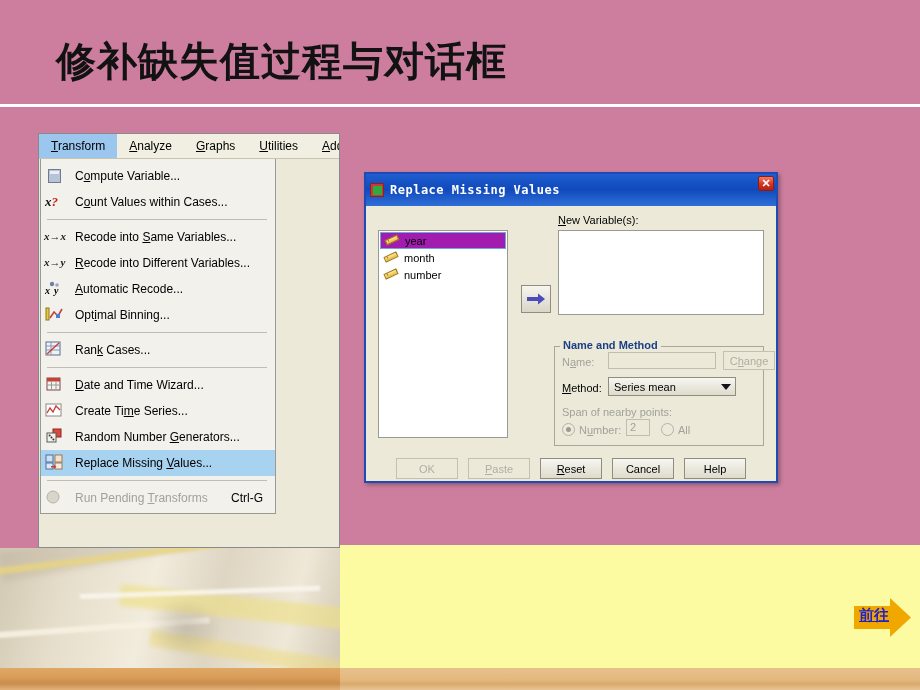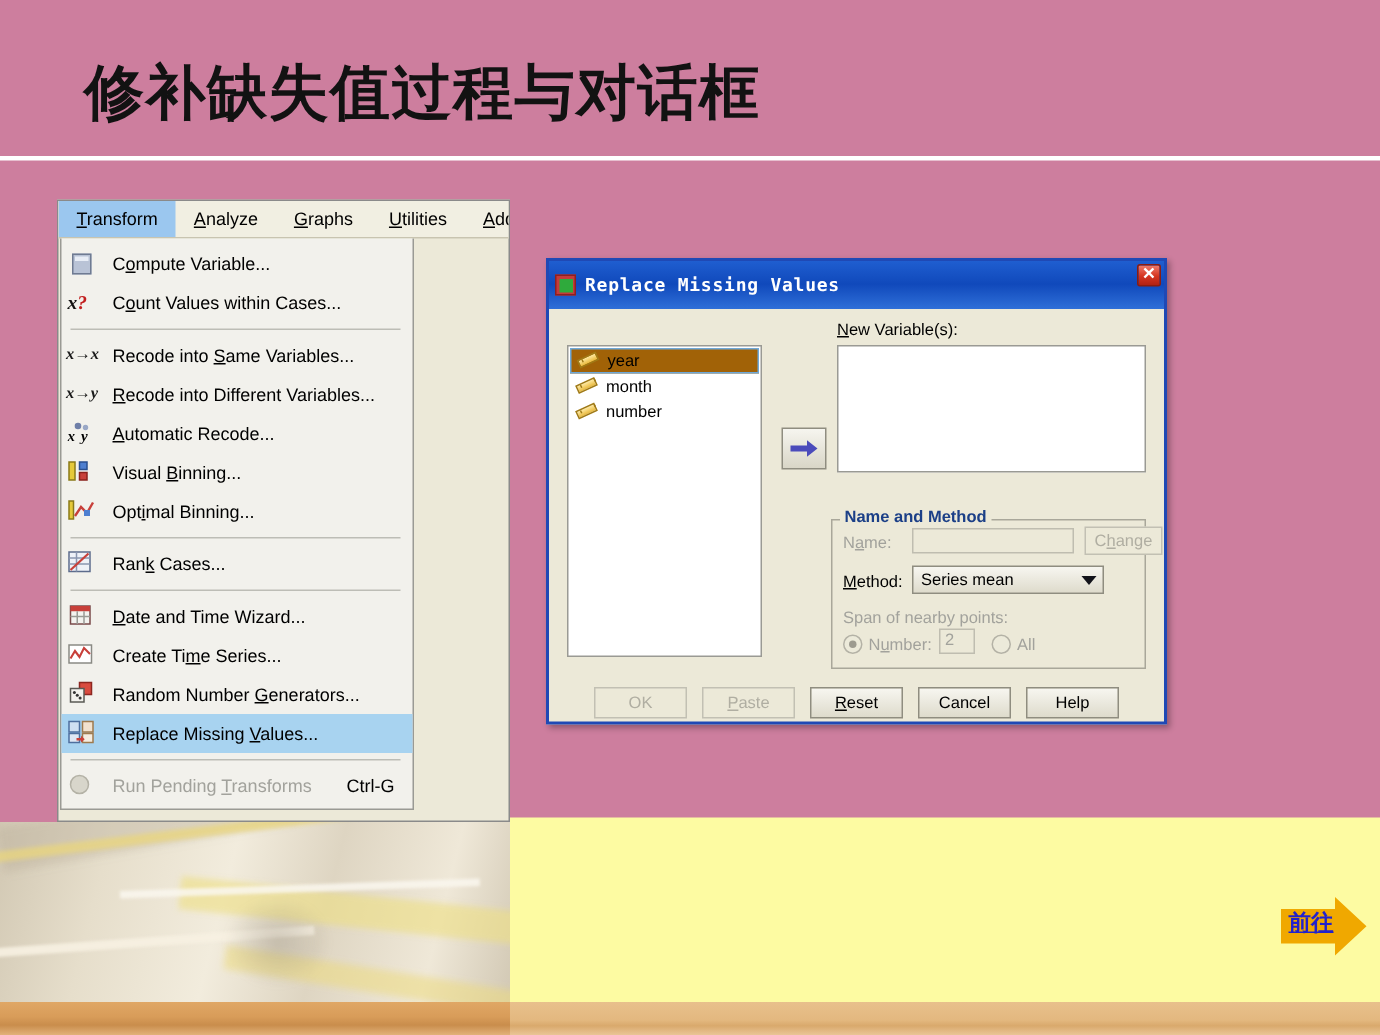--- a/index.html
+++ b/index.html
@@ -283,21 +283,21 @@
     overflow: hidden;
   }
   .var-row {
     height: 17px;
     display: flex; align-items: center;
     font-size: 11px;
     color: #000;
     padding-left: 3px;
   }
   .var-row.selected {
-    background: #a16207;
+    background: #a21caf;
     border: 1px solid #6ea8d8;
     box-sizing: border-box;
   }
   .var-icon {
     width: 16px; height: 12px;
     margin-right: 5px;
     flex: 0 0 16px;
     position: relative;
   }
   .ruler {
@@ -553,30 +553,20 @@
           <svg width="20" height="16" viewBox="0 0 20 16">
             <text x="0" y="14" font-size="10" font-style="italic" font-weight="bold" font-family="Liberation Serif, serif">x</text>
             <text x="9" y="14" font-size="10" font-style="italic" font-weight="bold" font-family="Liberation Serif, serif">y</text>
             <circle cx="7" cy="4" r="2.2" fill="#6f7fa8"></circle>
             <circle cx="12" cy="5" r="1.8" fill="#9aa8c6"></circle>
           </svg>
         </span>
         <span class="menu-label"><span></span><u>A</u><span>utomatic Recode...</span></span>
       </div>
 
-      <div class="menu-item">
-        <span class="menu-icon">
-          <svg width="20" height="16" viewBox="0 0 20 16">
-            <rect x="1" y="2" width="4" height="12" fill="#e5c93a" stroke="#8a7a18"></rect>
-            <rect x="8" y="2" width="5" height="5" fill="#4e7fd0" stroke="#2a4f8f"></rect>
-            <rect x="8" y="9" width="5" height="5" fill="#c8403a" stroke="#8a221d"></rect>
-          </svg>
-        </span>
-        <span class="menu-label"><span>Visual </span><u>B</u><span>inning...</span></span>
-      </div>
 
       <div class="menu-item">
         <span class="menu-icon">
           <svg width="20" height="16" viewBox="0 0 20 16">
             <rect x="1" y="2" width="3" height="12" fill="#e5c93a" stroke="#8a7a18"></rect>
             <polyline points="5,12 9,6 13,10 17,3" fill="none" stroke="#c8403a" stroke-width="1.6"></polyline>
             <rect x="11" y="8" width="4" height="4" fill="#4e7fd0"></rect>
           </svg>
         </span>
         <span class="menu-label"><span>Opt</span><u>i</u><span>mal Binning...</span></span>

